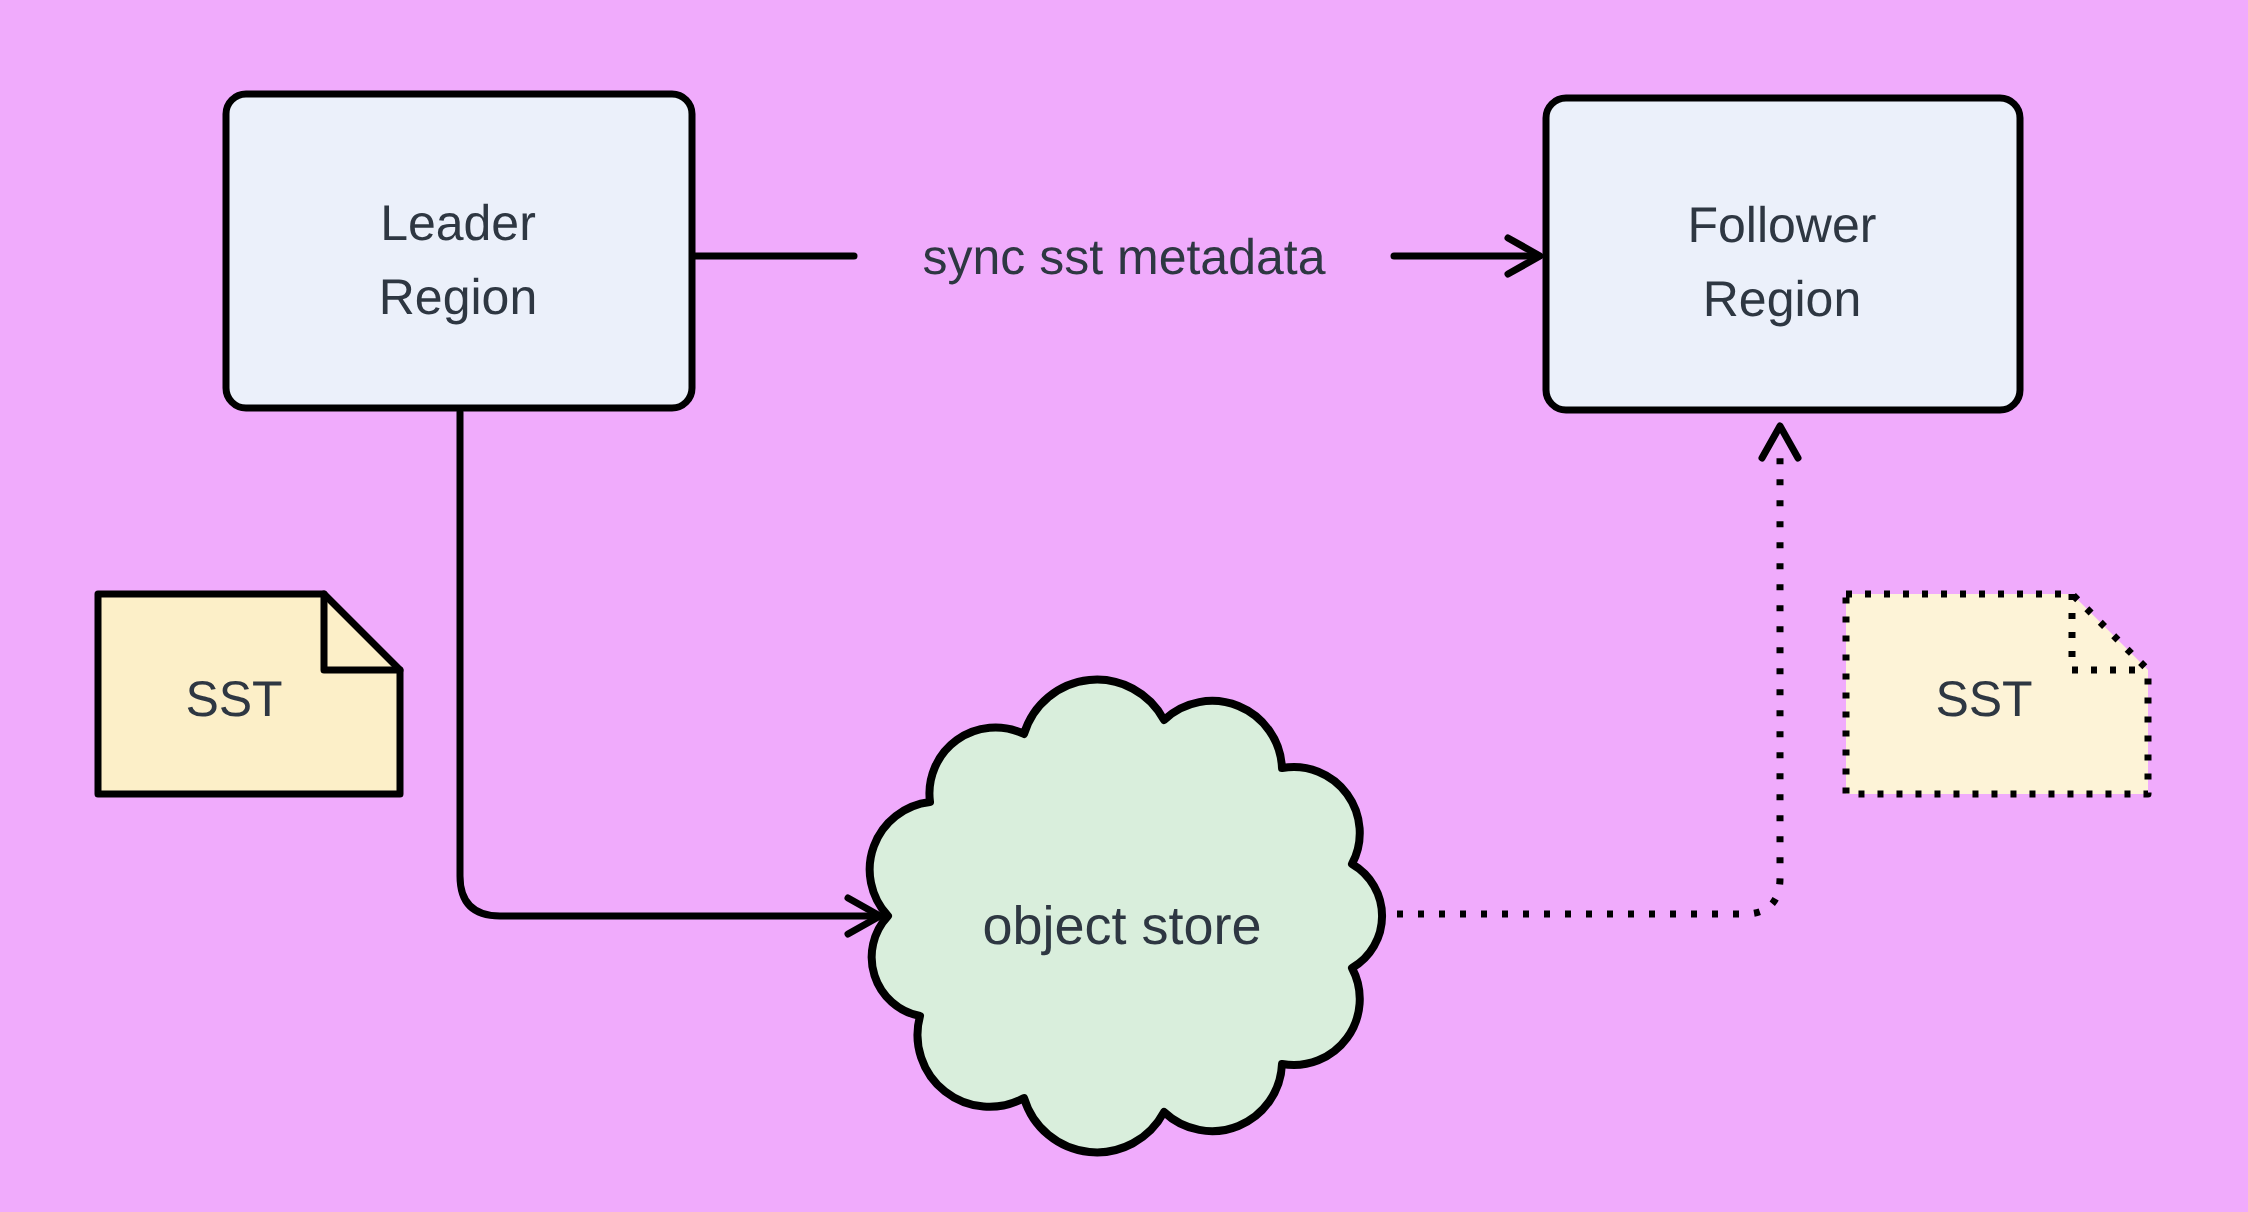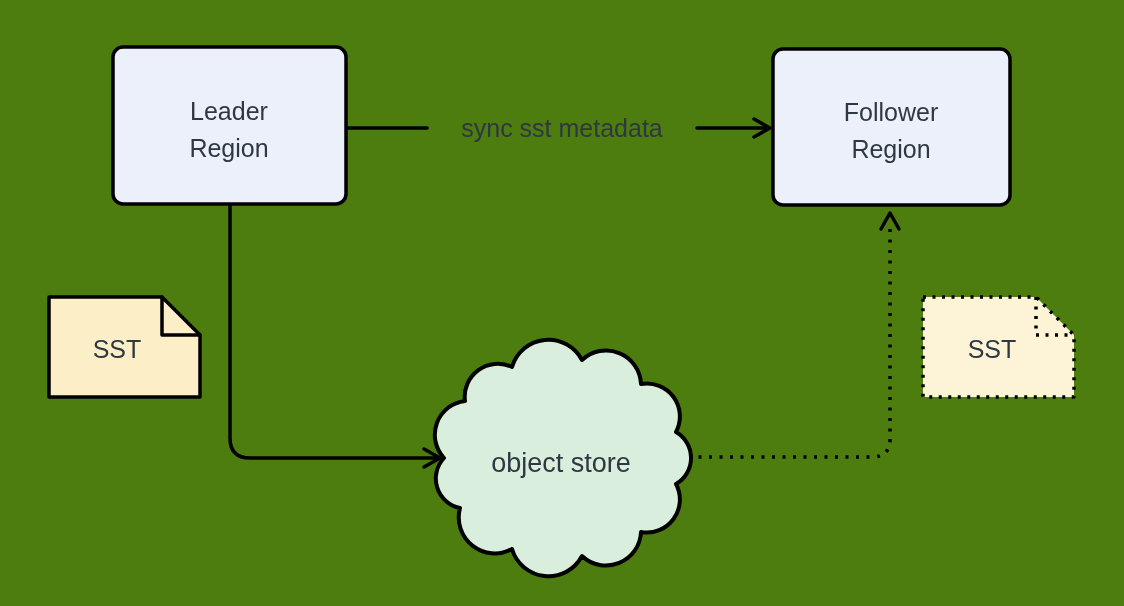--- a/index.html
+++ b/index.html
@@ -7,21 +7,21 @@
     padding: 0;
     background: #ffffff;
     width: 1124px;
     height: 606px;
     overflow: hidden;
   }
   .diagram-wrap {
     position: relative;
     width: 1124px;
     height: 606px;
-    background: #4d7c0f;
+    background: #f0abfc;
   }
   svg {
     display: block;
   }
   svg text {
     font-family: "Liberation Sans", sans-serif;
     stroke: none;
   }
   .edge {
     fill: none;

